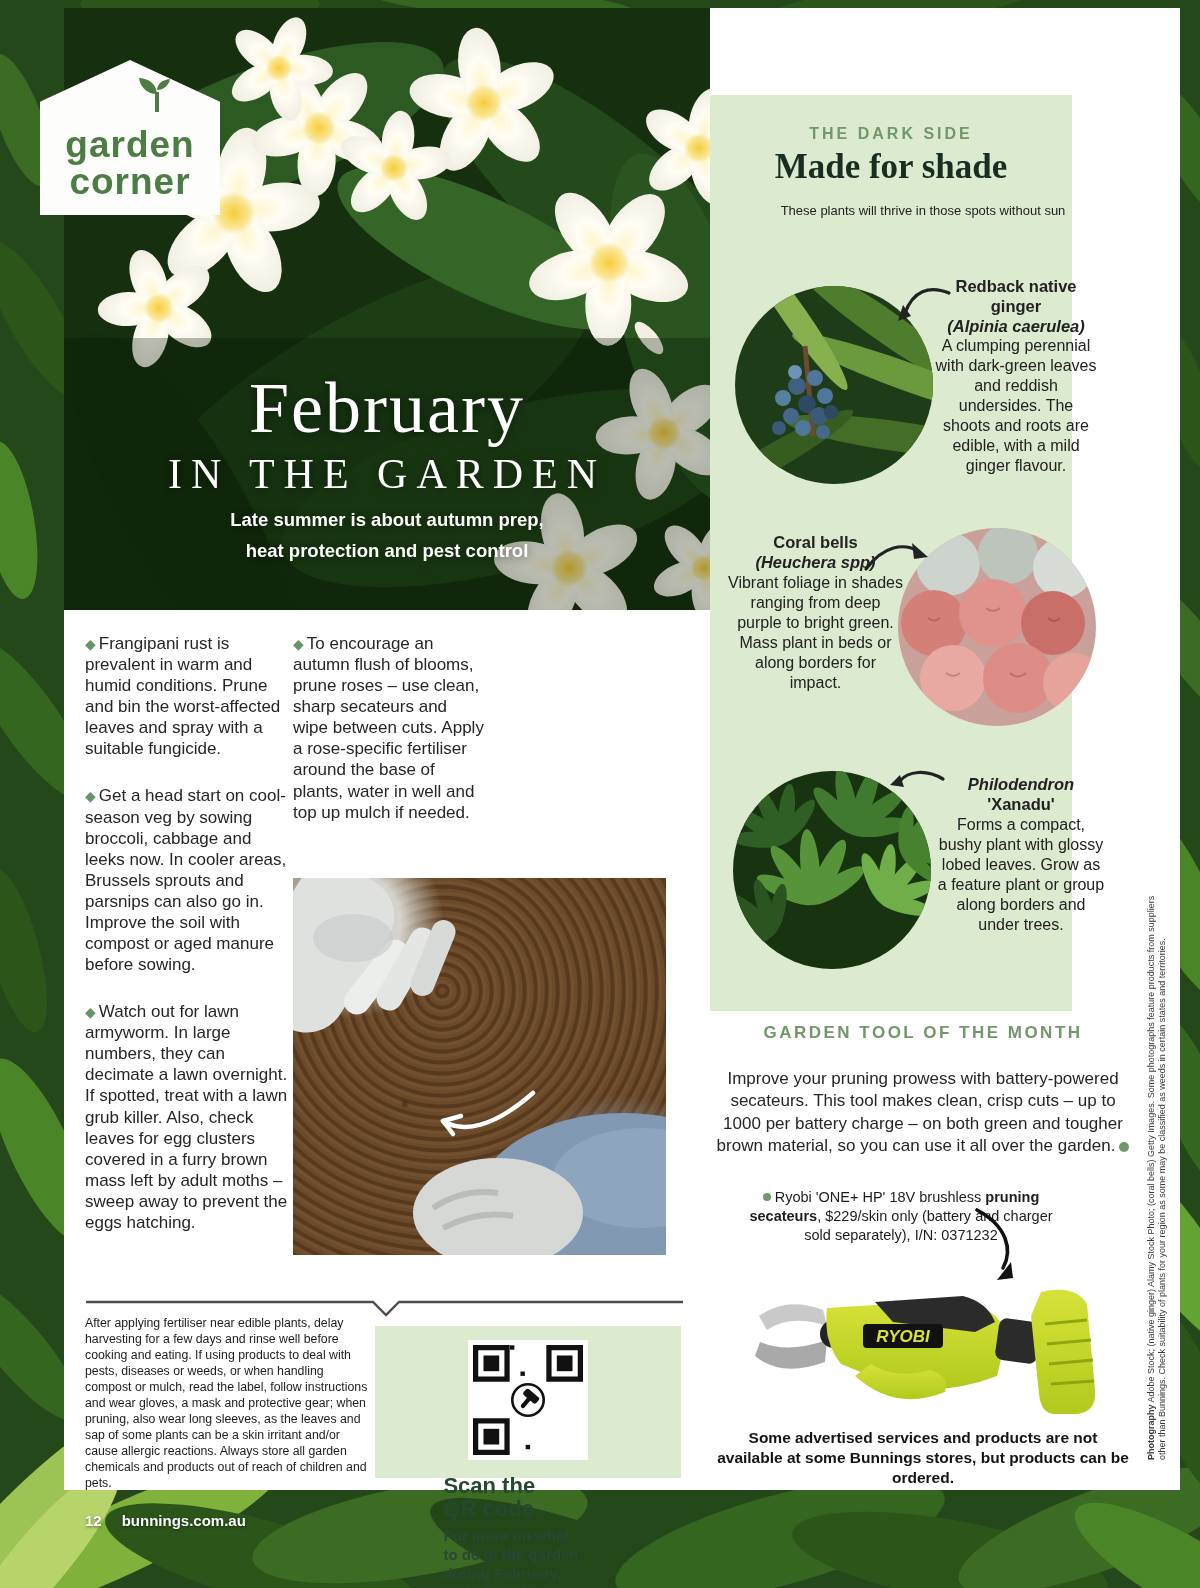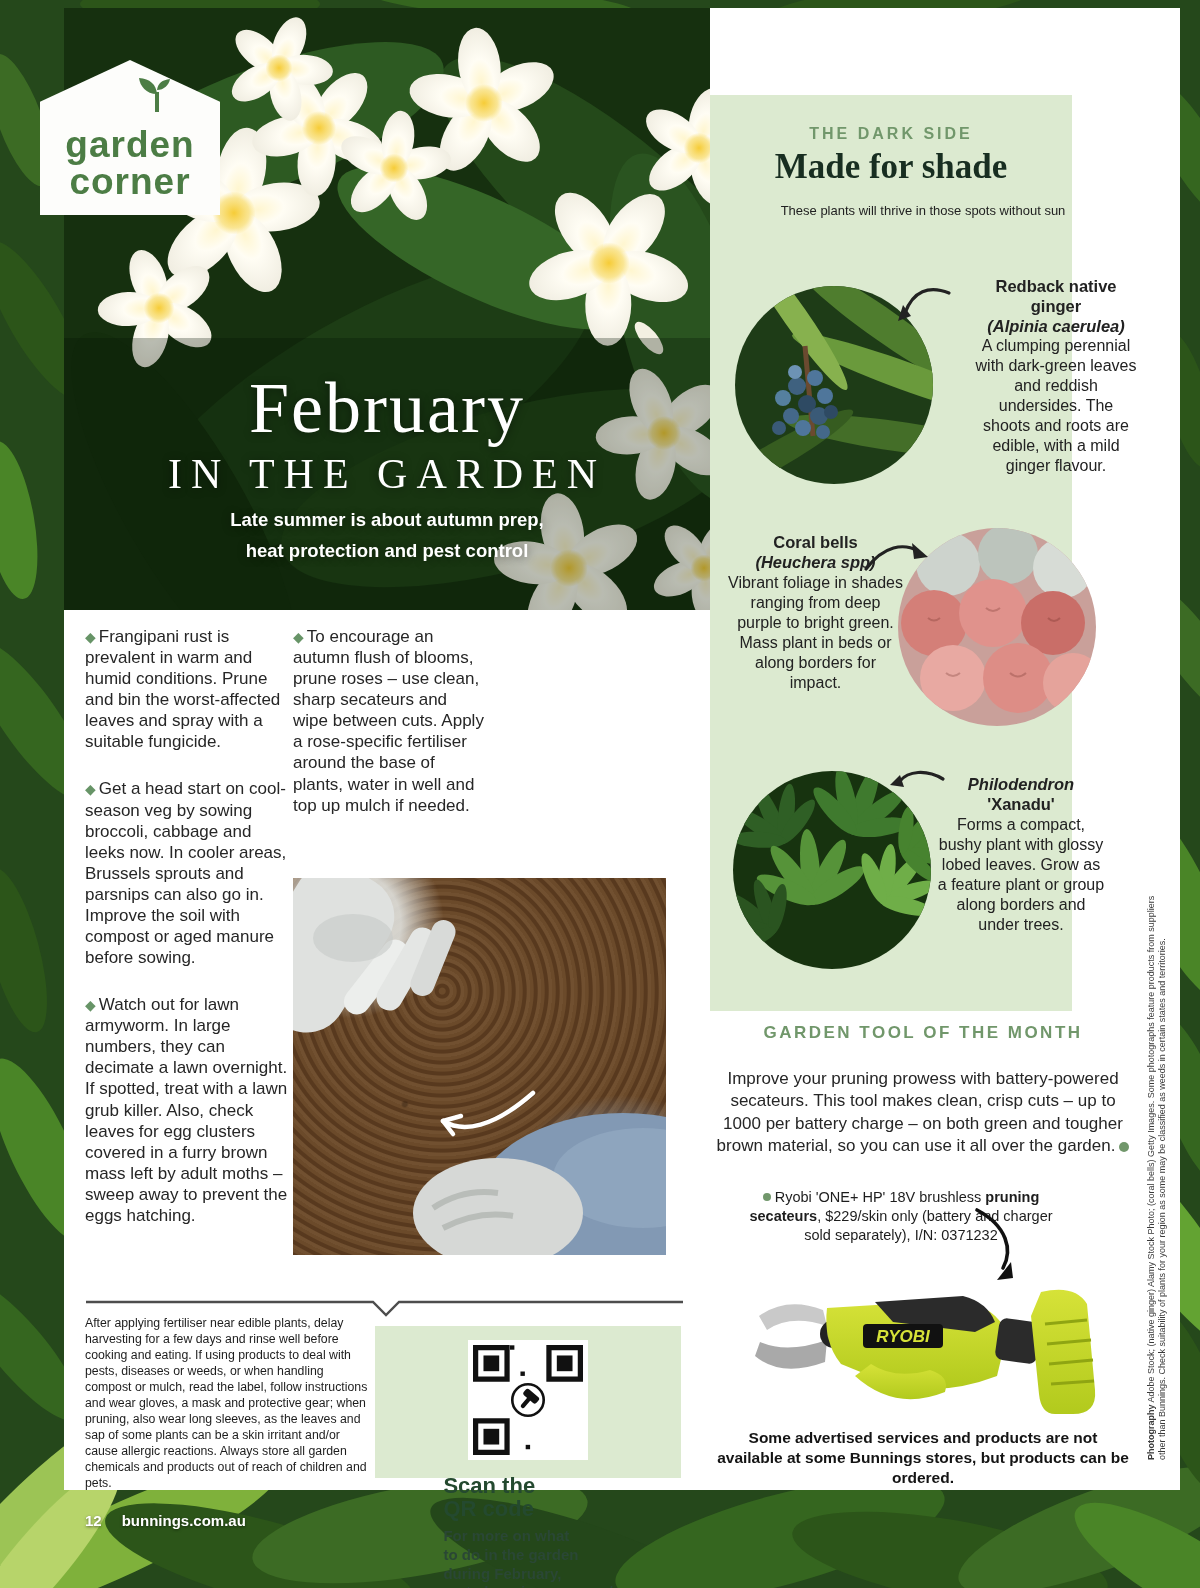--- a/index.html
+++ b/index.html
@@ -31,31 +31,31 @@
             font-weight:700; font-size:16px; letter-spacing:3px; }
   .panel-title { position:absolute; left:0; top:52px; width:100%; text-align:center; color:#182e21;
                  font-family:"Liberation Serif", serif; font-size:35px; font-weight:600; }
   .panel-intro { position:absolute; left:63px; top:108px; width:300px; text-align:center; color:#222;
                  font-size:13px; line-height:1.3; }
   .plant-circle { position:absolute; width:198px; height:198px; border-radius:50%; overflow:hidden; }
   .plant-text { position:absolute; text-align:center; color:#222; font-size:16px; line-height:1.25; }
   .plant-name { font-weight:800; font-size:16.5px; line-height:1.2; }
   .plant-latin { font-weight:800; font-style:italic; font-size:16.5px; line-height:1.2; }
   .plant-name2 { font-weight:800; font-size:16.5px; line-height:1.2; }
-  .c1 { left:25px; top:191px; } .t1 { left:225px; top:182px; width:162px;margin-left:40px; }
+  .c1 { left:25px; top:191px; } .t1 { left:225px; top:182px; width:162px; }
   .c2 { left:188px; top:433px; } .t2 { left:18px; top:438px; width:175px; }
   .c3 { left:23px; top:676px; } .t3 { left:227px; top:680px; width:168px; }
   .arrow-svg { position:absolute; }
 
   
   .tips-col { position:absolute; top:618px; color:#262626; font-size:17px; line-height:1.24; }
   .col1 { left:21px; width:207px; }
   .col2 { left:229px; width:192px; }
   .col3 { left:436px; width:172px; }
-  .tip { margin-bottom:26px; }
+  .tip { margin-bottom:26px;margin-top:7px; }
   .diamond { color:#679467; font-size:14px; margin-right:3px; }
 
   
   .soil { position:absolute; left:229px; top:870px; width:373px; height:377px; overflow:hidden;
           background:
             radial-gradient(circle at 15% 12%, rgba(225,226,222,.9) 0 52px, rgba(225,226,222,0) 95px),
             radial-gradient(circle at 88% 92%, rgba(133,152,178,.85) 0 70px, rgba(133,152,178,0) 130px),
             radial-gradient(circle at 30% 60%, rgba(35,20,8,.35) 0 2px, transparent 4px),
             repeating-radial-gradient(circle at 40% 30%, #6b4a2a 0 3px, #58391e 4px 7px, #715030 8px 11px),
             linear-gradient(135deg, #6b4a2a, #4a3018); }

